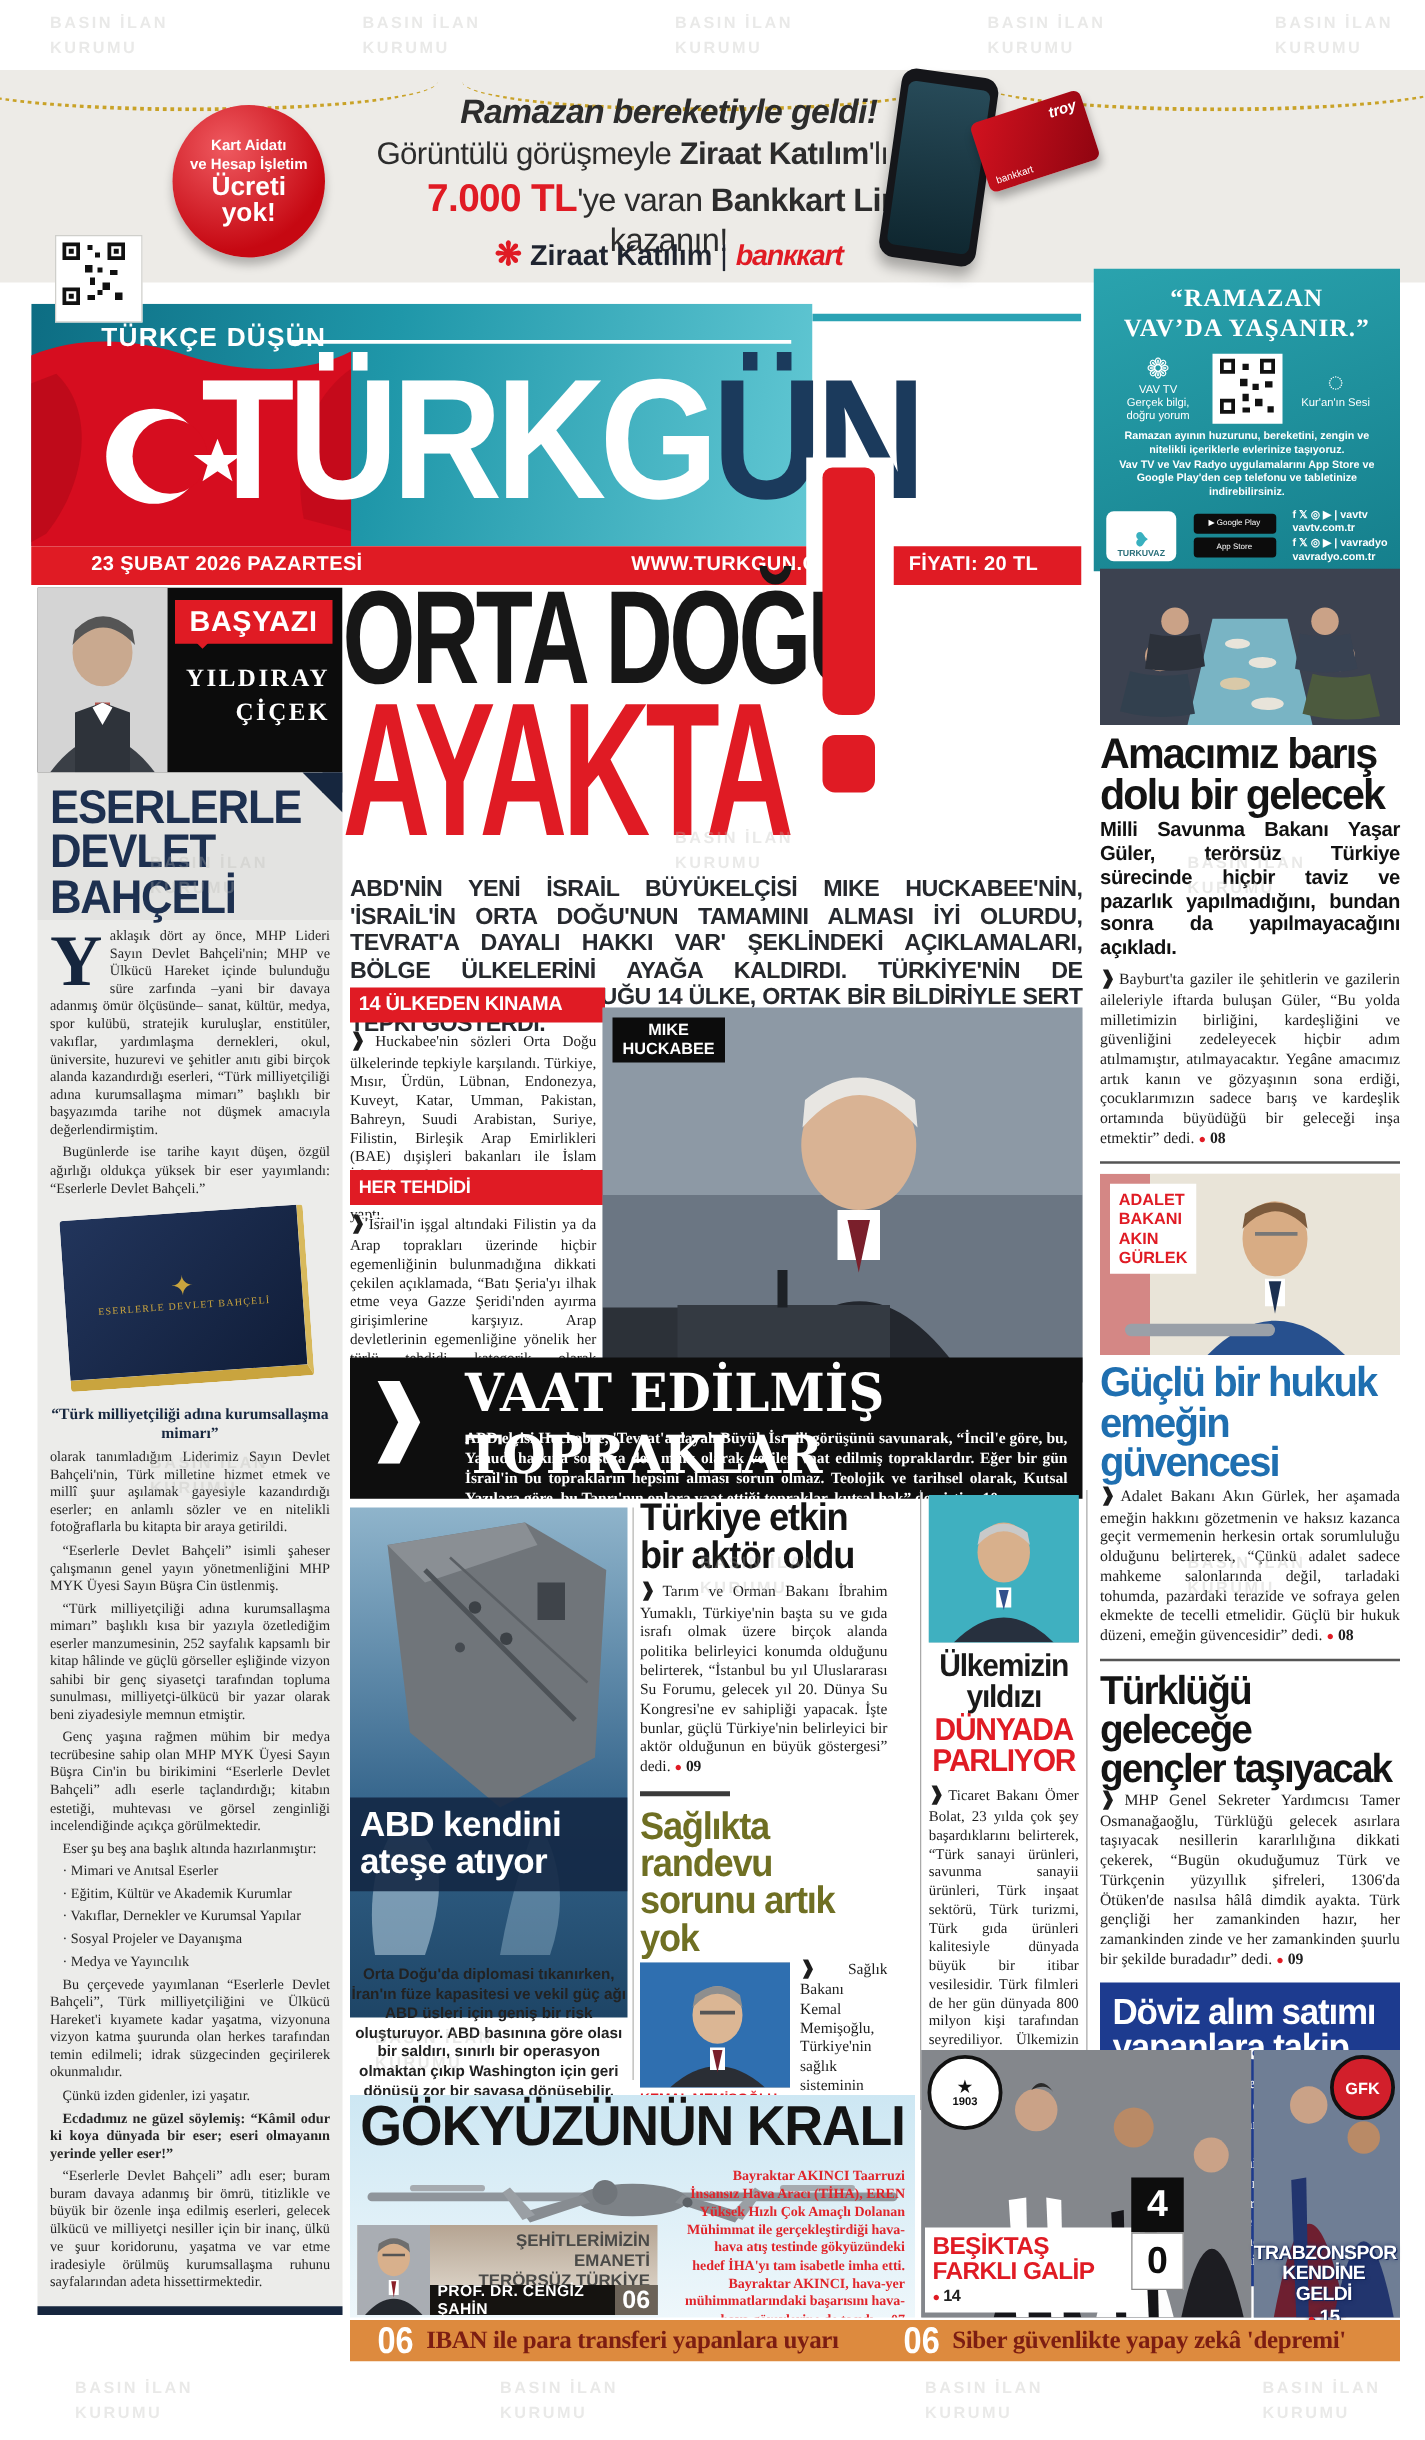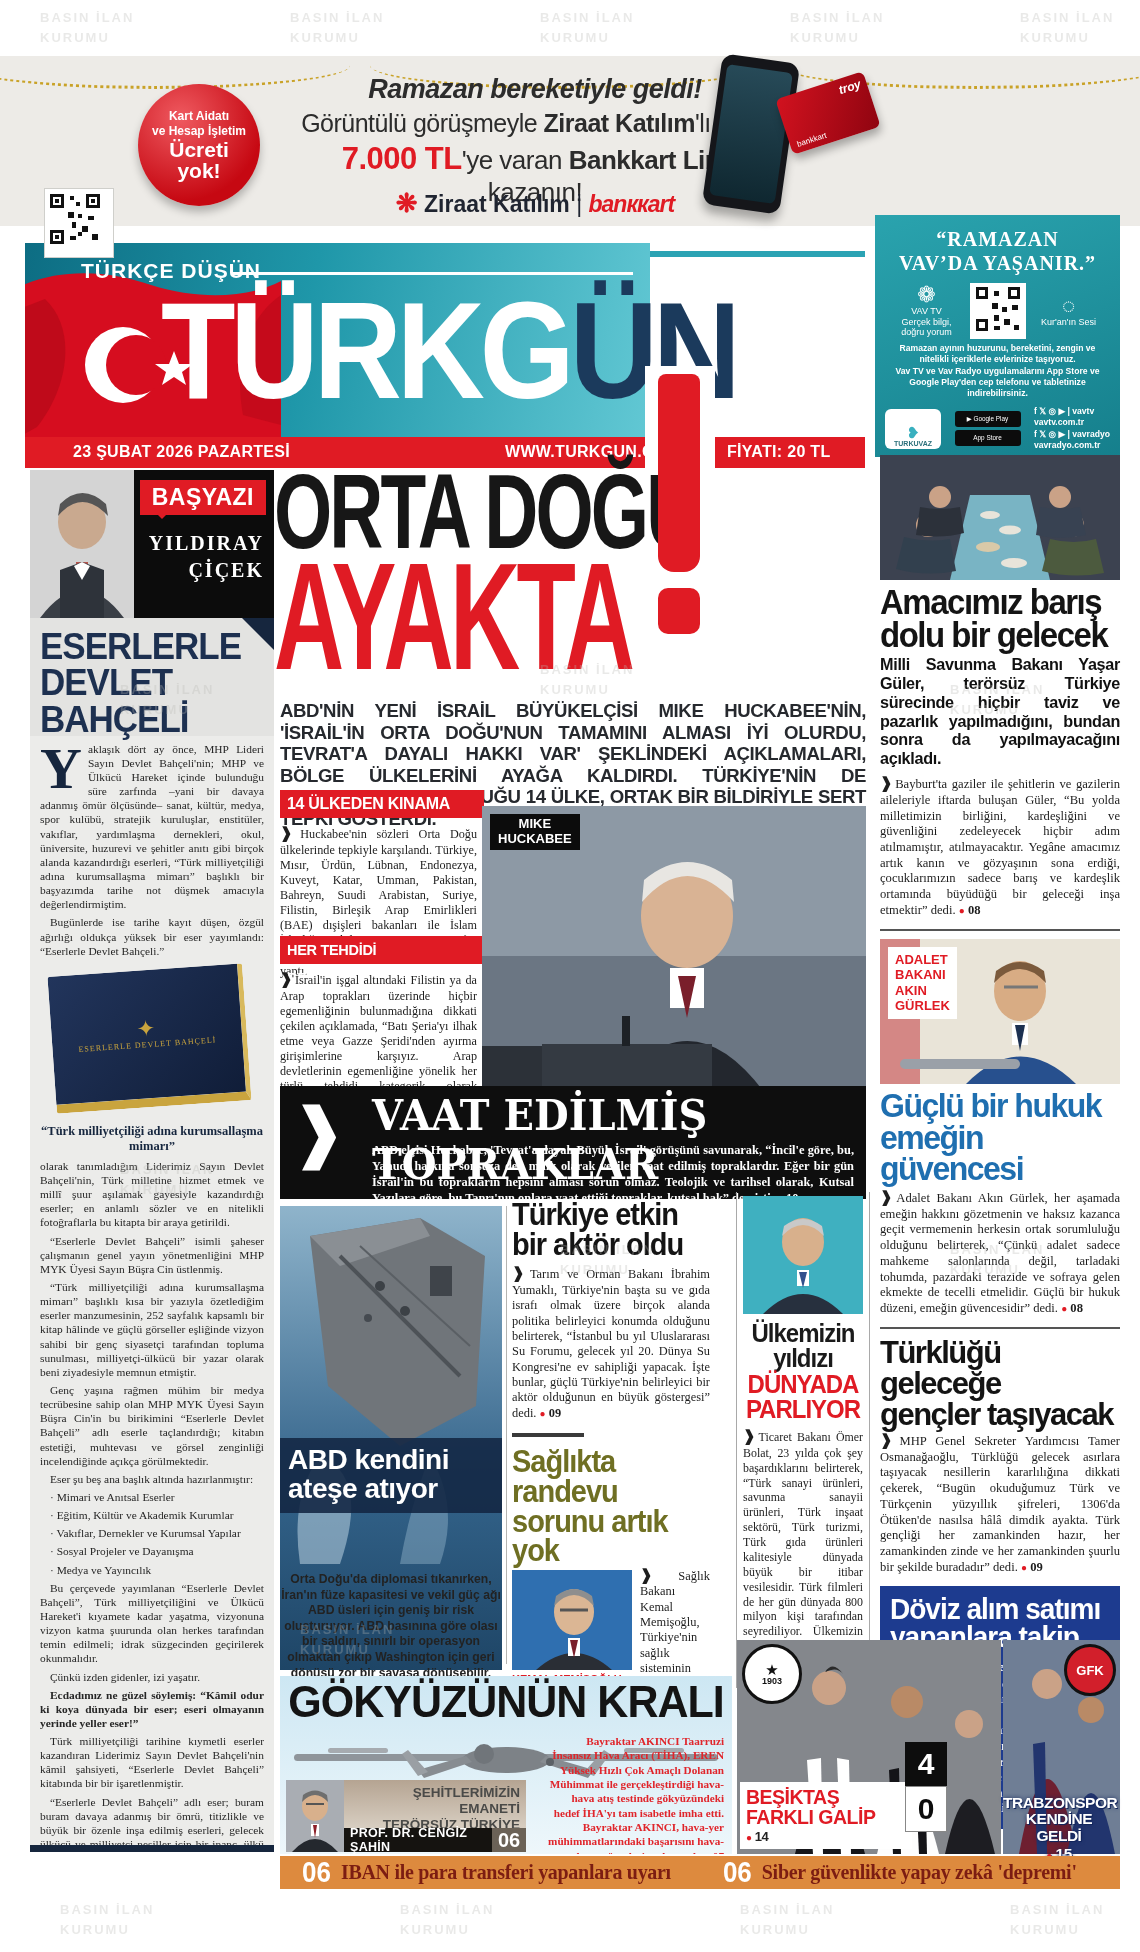--- a/index.html
+++ b/index.html
@@ -116,21 +116,21 @@
   .ph-label{position:absolute;left:8px;top:8px;background:#0c0c0c;color:#fff;font-weight:900;font-size:13px;
             padding:3px 8px;line-height:1.15;text-align:center;}
   
   .vaat{left:280px;top:1086px;width:586px;height:113px;background:#0e0e0e;color:#fff;z-index:2;}
   .vaat .arrow{position:absolute;left:12px;top:14px;font-size:64px;font-weight:900;color:#fff;line-height:1;}
   .vaat-title{position:absolute;left:92px;top:4px;font-family:"DejaVu Serif",serif;font-weight:bold;font-size:40px;
               letter-spacing:0px;transform:scaleY(1.05);transform-origin:left top;}
   .vaat-body{position:absolute;left:92px;top:56px;width:482px;font-family:"Liberation Serif",serif;font-weight:bold;
              font-size:12.4px;line-height:1.3;text-align:justify;}
   
-  .carrier{left:280px;top:1206px;width:222px;height:464px;background:linear-gradient(#8fb4cb,#33638a 60%,#1e4566);z-index:2;overflow:hidden;}
+  .carrier{left:280px;top:1206px;width:222px;height:408px;background:linear-gradient(#8fb4cb,#33638a 60%,#1e4566);z-index:2;overflow:hidden;}
   .carrier-title{position:absolute;left:0;top:232px;width:206px;padding:8px 8px 10px;background:rgba(18,38,66,.88);
                  color:#fff;font-weight:900;font-size:28px;line-height:1.02;letter-spacing:-.5px;}
   .car-cap{left:280px;top:1572px;width:222px;font-weight:bold;font-size:12.2px;line-height:1.28;text-align:center;color:#222;z-index:2;}
   
   .midcol{left:512px;top:1200px;width:198px;z-index:2;}
   .h-mid{font-weight:900;font-size:29px;line-height:.97;letter-spacing:-1px;color:#141414;transform:scaleY(1.06);transform-origin:left top;}
   .h-olive{color:#6f6f23;}
   .midbody{font-family:"Liberation Serif",serif;font-size:12.4px;line-height:1.24;color:#1d1d1d;text-align:justify;margin-top:8px;}
   .sep{width:72px;height:4px;background:#3a3a3a;margin:12px 0 10px;}
   .sag-photo{float:left;width:120px;margin:4px 8px 2px 0;}
@@ -383,21 +383,20 @@
       <div>
           <p class="bl">· Mimari ve Anıtsal Eserler</p>
           <p class="bl">· Eğitim, Kültür ve Akademik Kurumlar</p>
           <p class="bl">· Vakıflar, Dernekler ve Kurumsal Yapılar</p>
           <p class="bl">· Sosyal Projeler ve Dayanışma</p>
           <p class="bl">· Medya ve Yayıncılık</p>
         </div>
       <p>Bu çerçevede yayımlanan “Eserlerle Devlet Bahçeli”, Türk milliyetçiliğini ve Ülkücü Hareket'i kıyamete kadar yaşatma, vizyonuna vizyon katma şuurunda olan herkes tarafından temin edilmeli; idrak süzgecinden geçirilerek okunmalıdır.</p>
       <p>Çünkü izden gidenler, izi yaşatır.</p>
       <p class="bold-p">Ecdadımız ne güzel söylemiş: “Kâmil odur ki koya dünyada bir eser; eseri olmayanın yerinde yeller eser!”</p>
-      <p>Türk milliyetçiliği tarihine kıymetli eserler kazandıran Liderimiz Sayın Devlet Bahçeli'nin kâmil şahsiyeti, “Eserlerle Devlet Bahçeli” kitabında bir bir işaretlenmiştir.</p>
       <p>“Eserlerle Devlet Bahçeli” adlı eser; buram buram davaya adanmış bir ömrü, titizlikle ve büyük bir özenle inşa edilmiş eserleri, gelecek ülkücü ve milliyetçi nesiller için bir inanç, ülkü ve şuur koridorunu, yaşatma ve var etme iradesiyle örülmüş kurumsallaşma ruhunu sayfalarından adeta hissettirmektedir.</p>
 
     </div>
   </div>
 
   <div class="abs h-orta">ORTA DOĞU</div>
   <div class="abs h-ayakta">AYAKTA</div>
   <div class="abs deck">ABD'NİN YENİ İSRAİL BÜYÜKELÇİSİ MIKE HUCKABEE'NİN, 'İSRAİL'İN ORTA DOĞU'NUN TAMAMINI ALMASI İYİ OLURDU, TEVRAT'A DAYALI HAKKI VAR' ŞEKLİNDEKİ AÇIKLAMALARI, BÖLGE ÜLKELERİNİ AYAĞA KALDIRDI. TÜRKİYE'NİN DE ARALARINDA BULUNDUĞU 14 ÜLKE, ORTAK BİR BİLDİRİYLE SERT TEPKİ GÖSTERDİ.</div>
 
   <div class="abs redbar rb1">14 ÜLKEDEN KINAMA</div>

